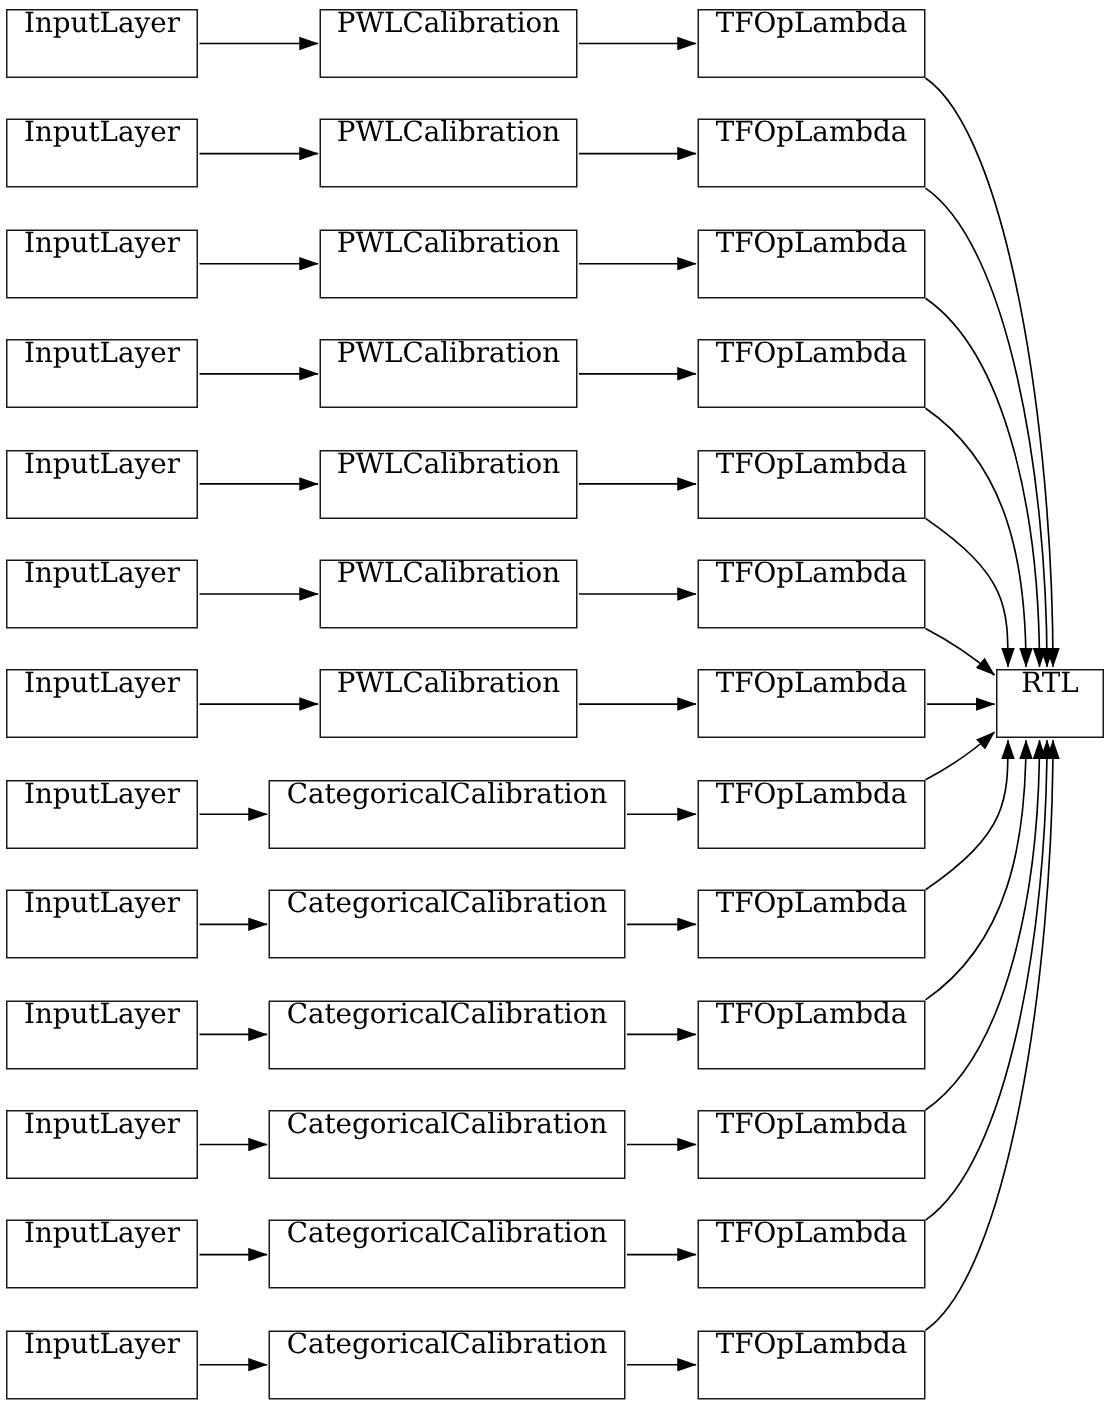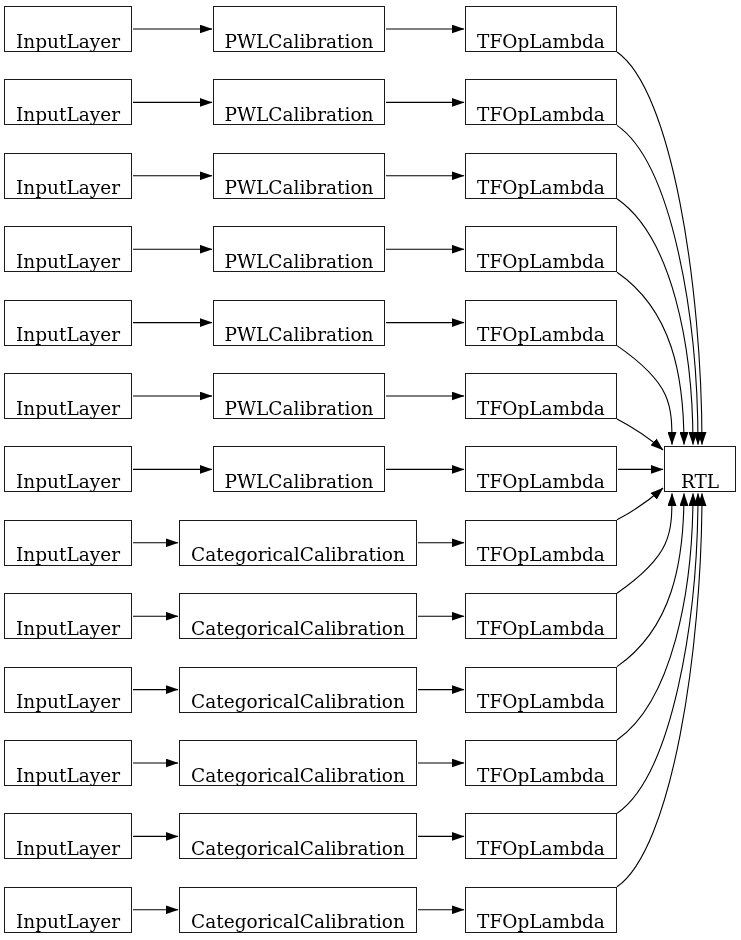--- a/index.html
+++ b/index.html
@@ -17,21 +17,21 @@
     left: 0; top: 0;
     width: 741px; height: 940px;
   }
   .node {
     position: absolute;
     box-sizing: border-box;
     border: 1px solid var(--border, #1a1a1a);
     background: var(--fill, #fff);
     color: var(--text, #000);
     display: flex;
-    align-items: flex-end;
+    align-items: flex-start;
     justify-content: center;
     font-size: 18.5px;
     line-height: 1;
     white-space: nowrap;
   }
 </style>
 </head>
 <body>
 
 <div class="canvas">

